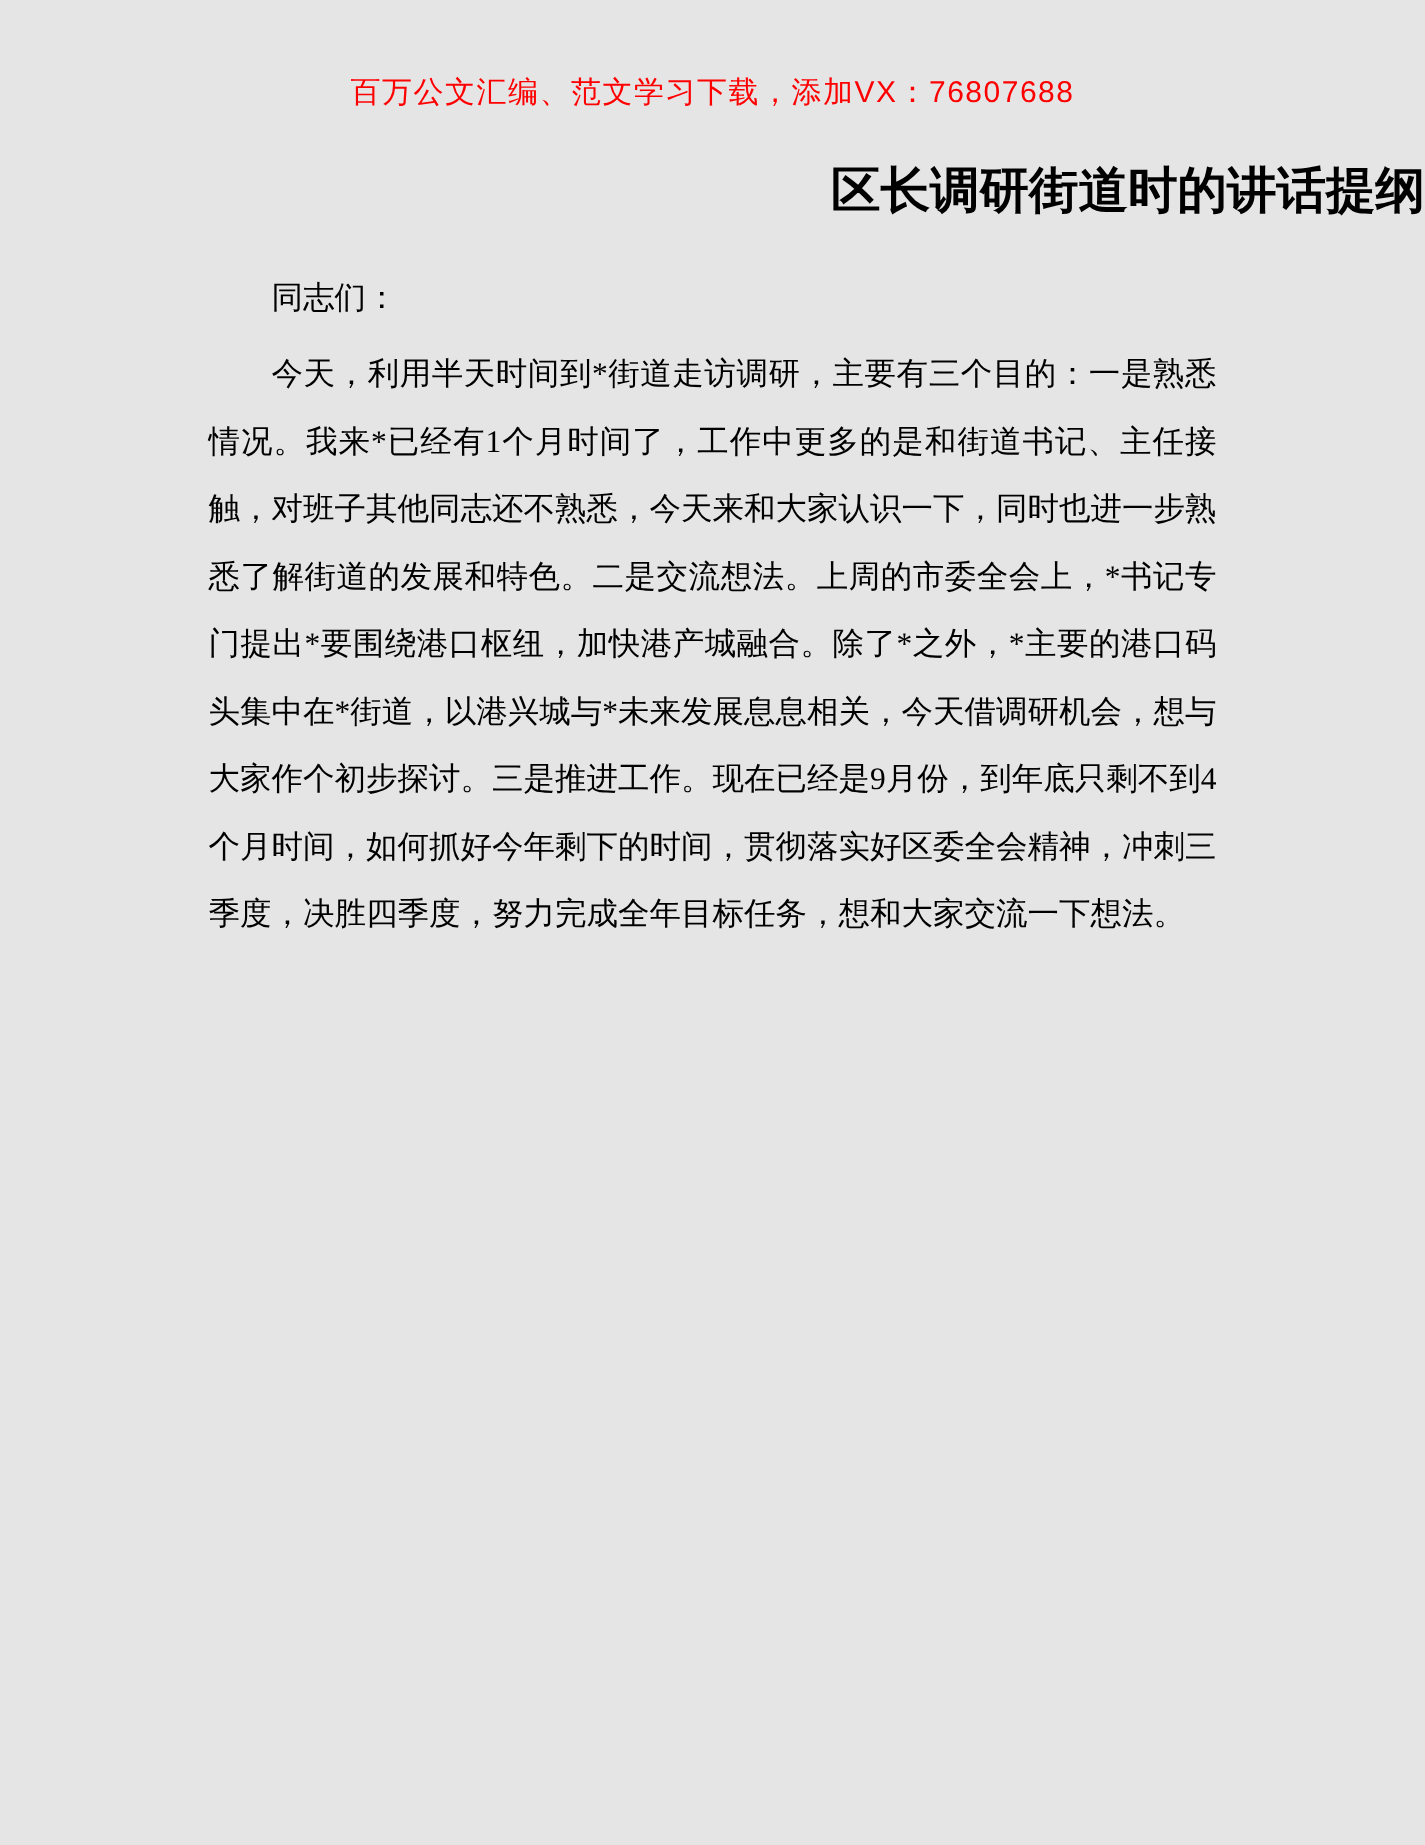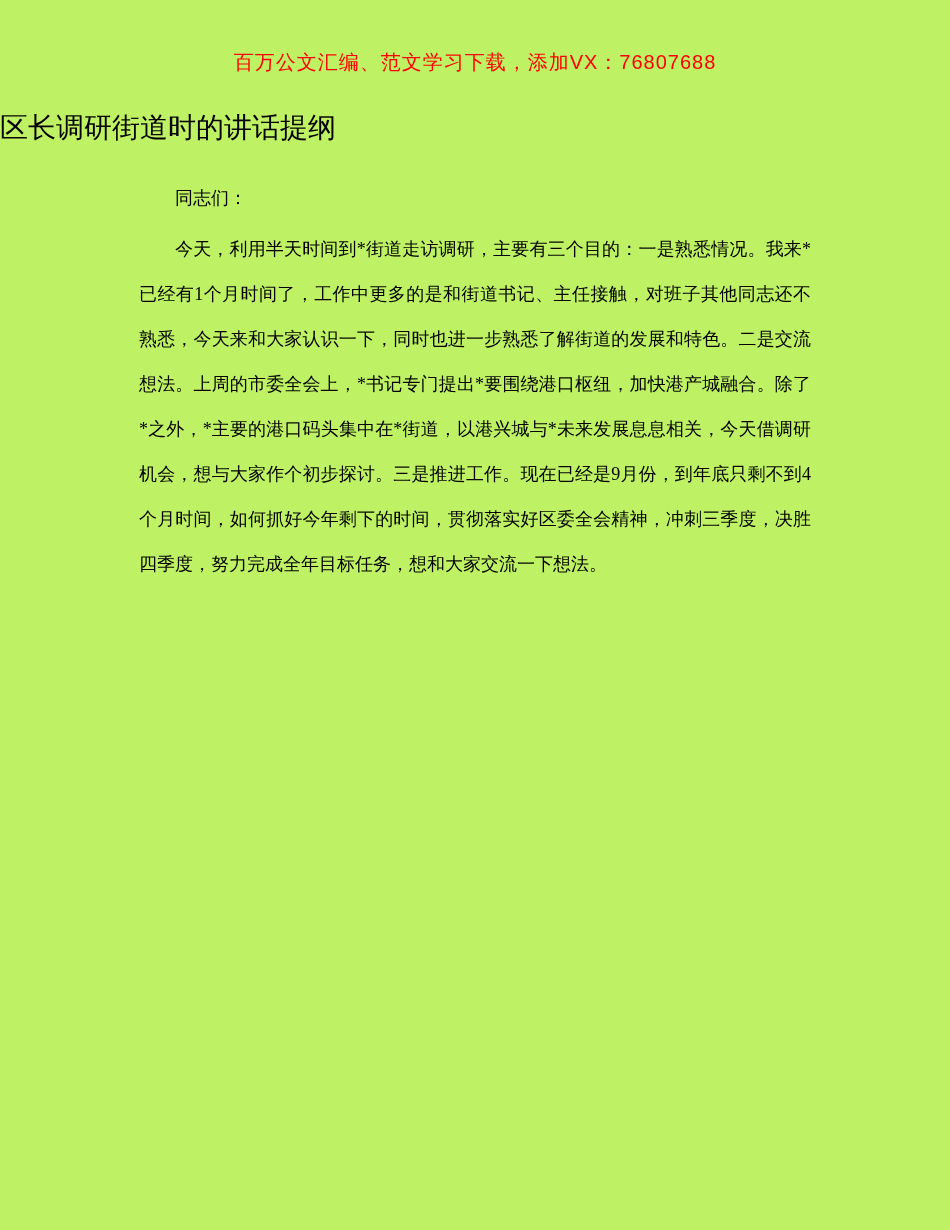--- a/index.html
+++ b/index.html
@@ -8,45 +8,45 @@
     width: 950px;
     height: 1230px;
     background: #ffffff;
     overflow: hidden;
     color: #000000;
     font-family: "Liberation Serif", "DejaVu Serif", serif;
   }
   .page {
     width: 950px;
     height: 1230px;
-    background: #bef264;
+    background: #e5e5e5;
     position: relative;
   }
   .notice {
     padding-top: 50px;
     text-align: center;
     font-size: 20px;
     line-height: 24px;
     color: #ff0000;
     font-family: "Liberation Sans", "DejaVu Sans", sans-serif;
     letter-spacing: 1px;
   }
   .doc-title {
     margin: 32px 0 0 0;
-    text-align: left;
-    font-size: 28px;
+    text-align: right;
+    font-size: 33px;
     line-height: 44px;
-    font-weight: 400;
+    font-weight: 700;
     color: #000000;
     font-family: "Liberation Serif", "DejaVu Serif", serif;
   }
   .content {
     width: 672px;
     margin: 26px auto 0 auto;
-    font-size: 18px;
+    font-size: 21px;
     line-height: 45px;
     text-align: justify;
     color: #000000;
   }
   .content p {
     margin: 0 0 6px 0;
     text-indent: 2em;
     word-break: break-all;
   }
 </style>

